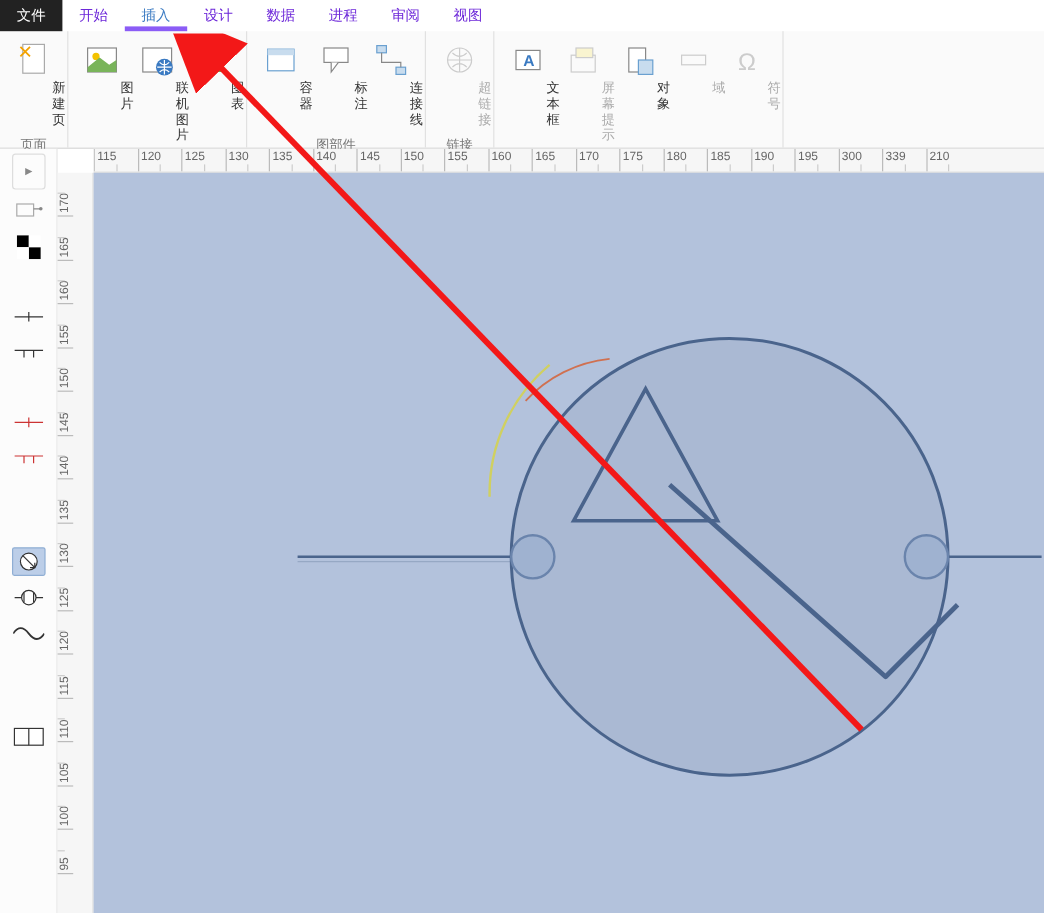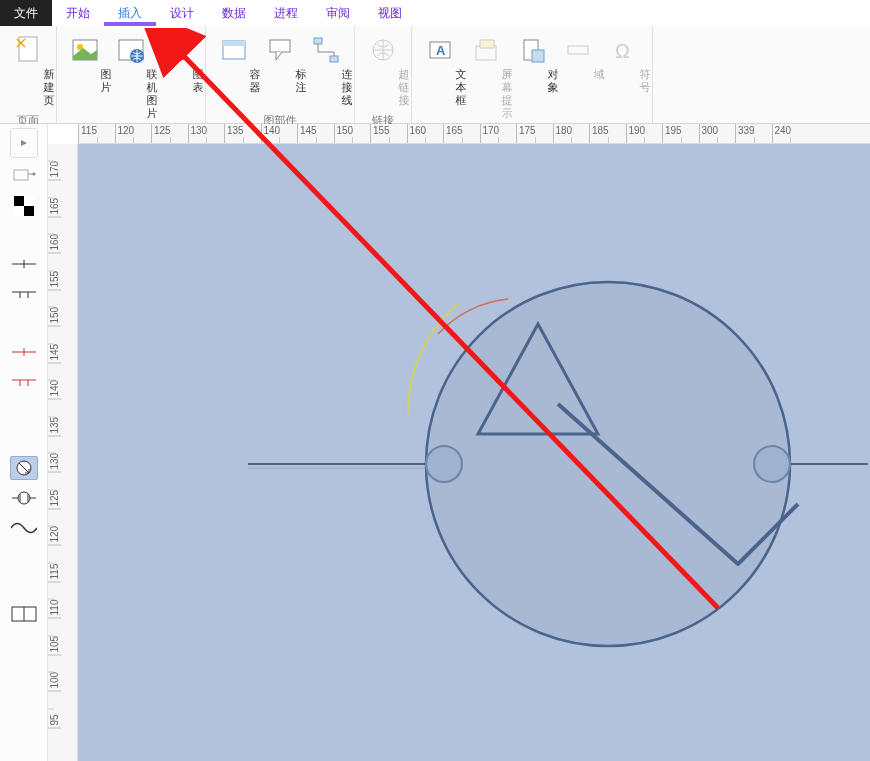--- a/index.html
+++ b/index.html
@@ -455,21 +455,21 @@
       <div class="ruler-tick">160</div>
       <div class="ruler-tick">165</div>
       <div class="ruler-tick">170</div>
       <div class="ruler-tick">175</div>
       <div class="ruler-tick">180</div>
       <div class="ruler-tick">185</div>
       <div class="ruler-tick">190</div>
       <div class="ruler-tick">195</div>
       <div class="ruler-tick">300</div>
       <div class="ruler-tick">339</div>
-      <div class="ruler-tick">240</div>
+      <div class="ruler-tick">210</div>
     </div>
 </div>
 
 <div class="ruler-v" id="ruler-v-inner">
     <div class="ruler-v-tick">170</div>
     <div class="ruler-v-tick">165</div>
     <div class="ruler-v-tick">160</div>
     <div class="ruler-v-tick">155</div>
     <div class="ruler-v-tick">150</div>
     <div class="ruler-v-tick">145</div>

